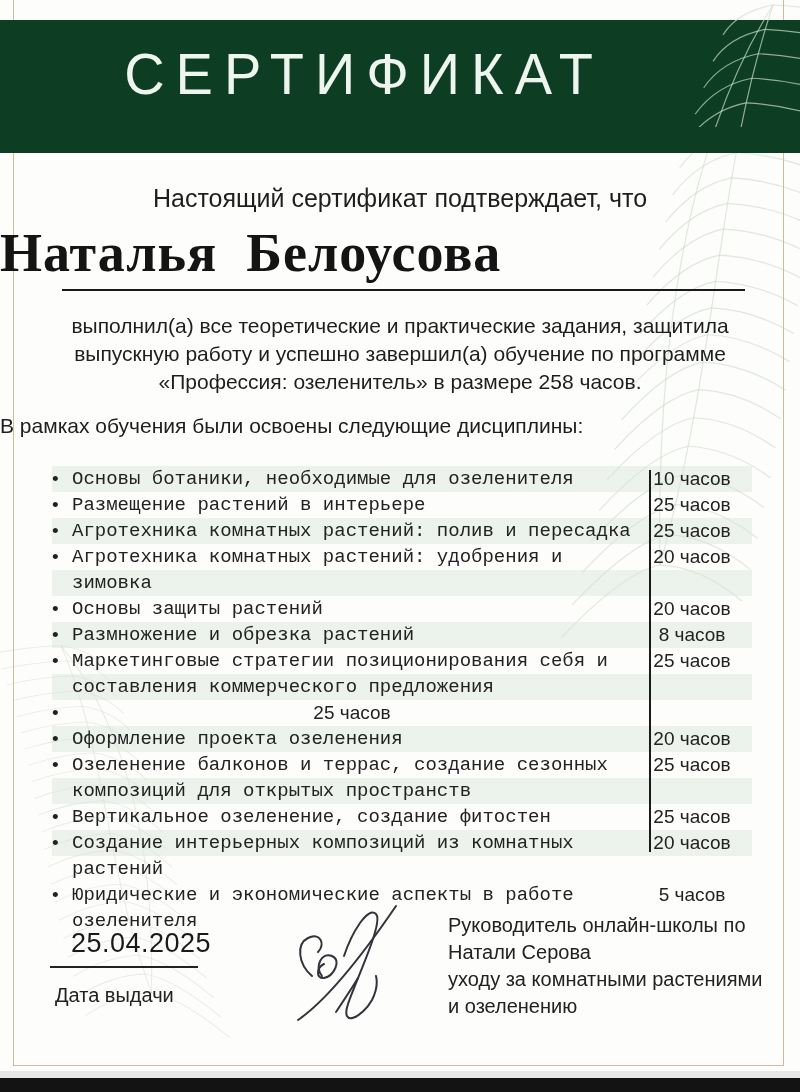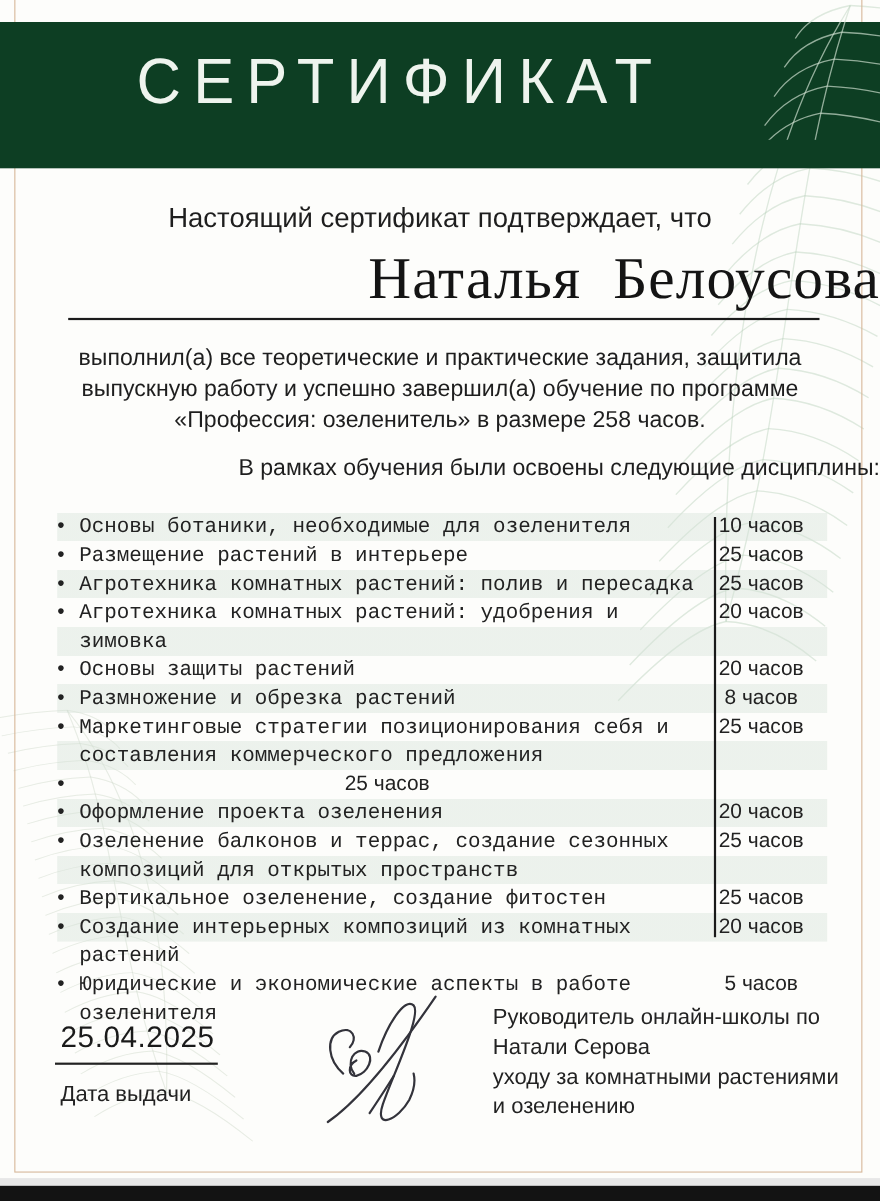--- a/index.html
+++ b/index.html
@@ -33,36 +33,36 @@
     font-size:56px;font-weight:300;letter-spacing:11px;
     color:#eef4ee;
     transform:scaleY(1.04);
   }
   .confirm-line{
     position:absolute;left:0;top:184px;width:100%;
     text-align:center;font-size:25px;color:#1e1e1e;
   }
   .recipient{
     position:absolute;left:0;top:222px;width:100%;
-    text-align:right;
+    text-align:left;
     font-family:"Liberation Serif",serif;
-    font-size:54px;font-weight:400;letter-spacing:1px;
+    font-size:54px;font-weight:700;letter-spacing:1px;
     white-space:pre;color:#141414;
   }
   .name-underline{
     position:absolute;left:62px;top:289px;width:683px;height:0;
     border-top:2px solid #1b1b1b;
   }
   .body-text{
     position:absolute;left:0;top:312px;width:100%;
     text-align:center;font-size:21px;line-height:28px;color:#1e1e1e;
   }
   .disc-heading{
     position:absolute;left:0;top:414px;width:100%;
-    text-align:right;font-size:21px;color:#1e1e1e;
+    text-align:left;font-size:21px;color:#1e1e1e;
   }
   .disc-list{
     position:absolute;left:52px;top:466px;width:700px;height:390px;
     font-size:19px;line-height:26px;
     background:repeating-linear-gradient(
       to bottom,
       rgba(213,226,216,0.42) 0px, rgba(213,226,216,0.42) 26px,
       rgba(255,255,255,0)   26px, rgba(255,255,255,0)   52px);
   }
   .disc-divider{
@@ -70,21 +70,21 @@
     background:#1a1a1a;
   }
   .drow{
     display:grid;grid-template-columns:20px 578px 102px;
     align-items:start;
   }
   .bullet{color:#222;}
   .dtitle{white-space:pre-line;font-family:Liberation Mono, monospace;}
   .dhours{text-align:center;padding-right:18px;}
   .date-value{
-    position:absolute;left:55px;top:928px;
+    position:absolute;left:71px;top:928px;
     font-size:27px;color:#1a1a1a;letter-spacing:0.5px;
   }
   .date-underline{
     position:absolute;left:50px;top:966px;width:148px;height:0;
     border-top:2px solid #222;
   }
   .date-label{
     position:absolute;left:55px;top:984px;font-size:20px;color:#222;
   }
   .signature-svg{position:absolute;left:278px;top:880px;}

